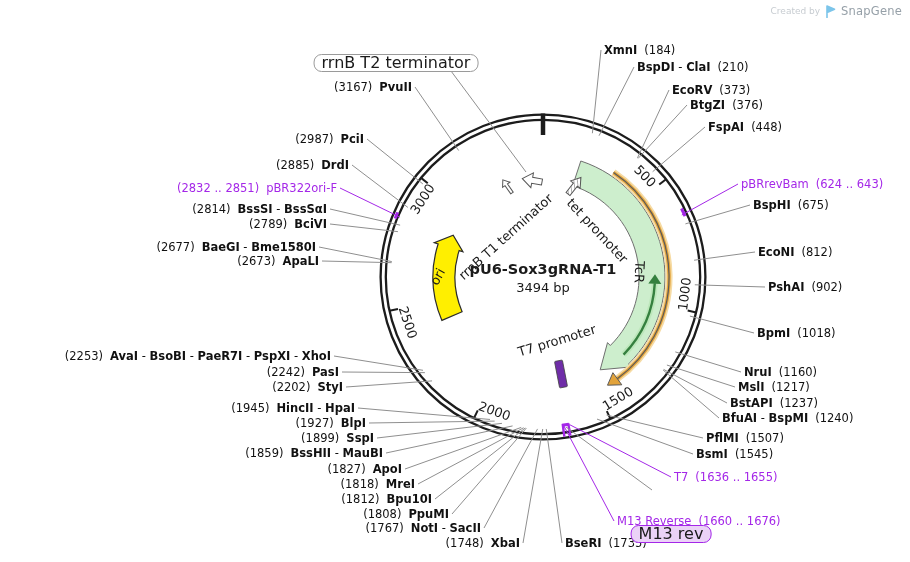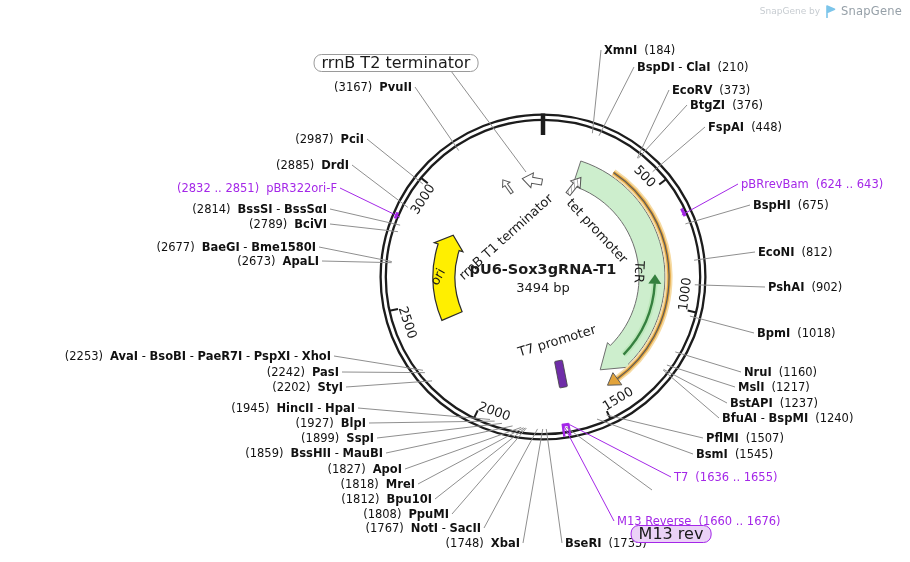--- a/index.html
+++ b/index.html
@@ -147,21 +147,21 @@
       <text x="543" y="274" text-anchor="middle" font-size="14.5" font-weight="700" fill="#1a1a1a">pU6-Sox3gRNA-T1</text>
       <text x="543" y="292" text-anchor="middle" font-size="13" fill="#1a1a1a">3494 bp</text>
       <line x1="451" y1="71" x2="526" y2="172" stroke="#8f8f8f" stroke-width="1"></line>
       <line x1="566" y1="427" x2="652" y2="490" stroke="#8f8f8f" stroke-width="1"></line>
     </svg>
   <div id="boxes">
       <div class="boxed" style="left: 396px; top: 63px;">rrnB T2 terminator</div>
       <div class="boxed primer-box" style="left: 671px; top: 518px; margin-top: 16px;">M13 rev</div>
     </div>
   <div class="watermark">
-    <span class="wm-created">SnapGene by</span>
+    <span class="wm-created">Created by</span>
     <span class="wm-logo">
       <svg width="11" height="13" viewBox="0 0 11 13">
           <path d="M2,12.5 L2,1 L9.5,4.2 L2,7.6" fill="#7CC5EA" stroke="#7CC5EA" stroke-width="1.6" stroke-linejoin="round" stroke-linecap="round"></path>
         </svg>
     </span>
     <span class="wm-brand">SnapGene</span>
   </div>
 </div>
 
 </body></html>

